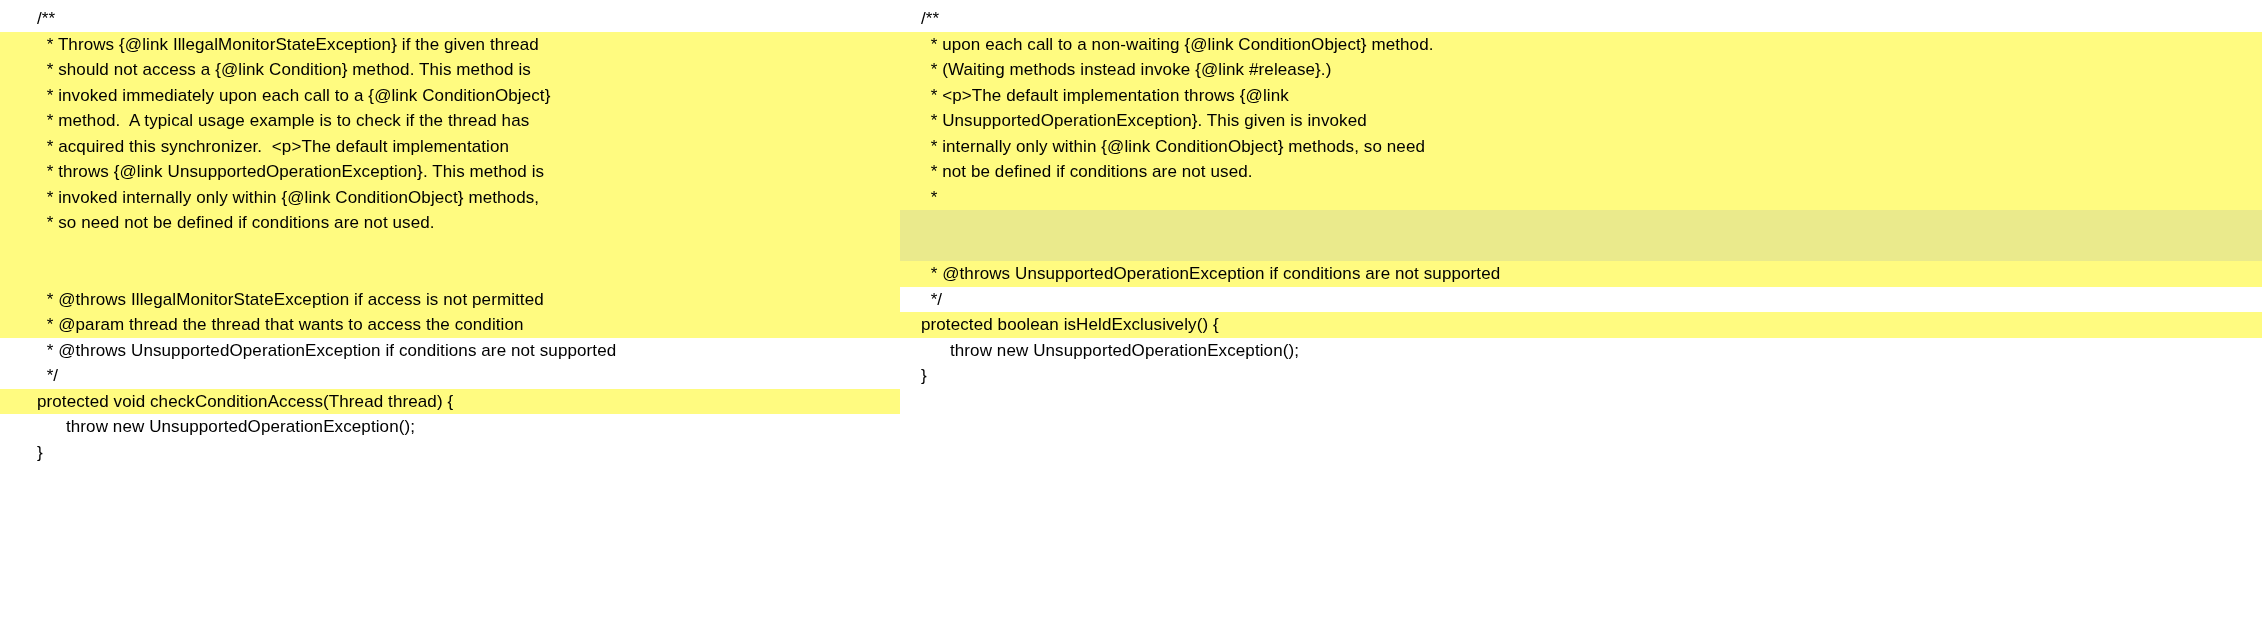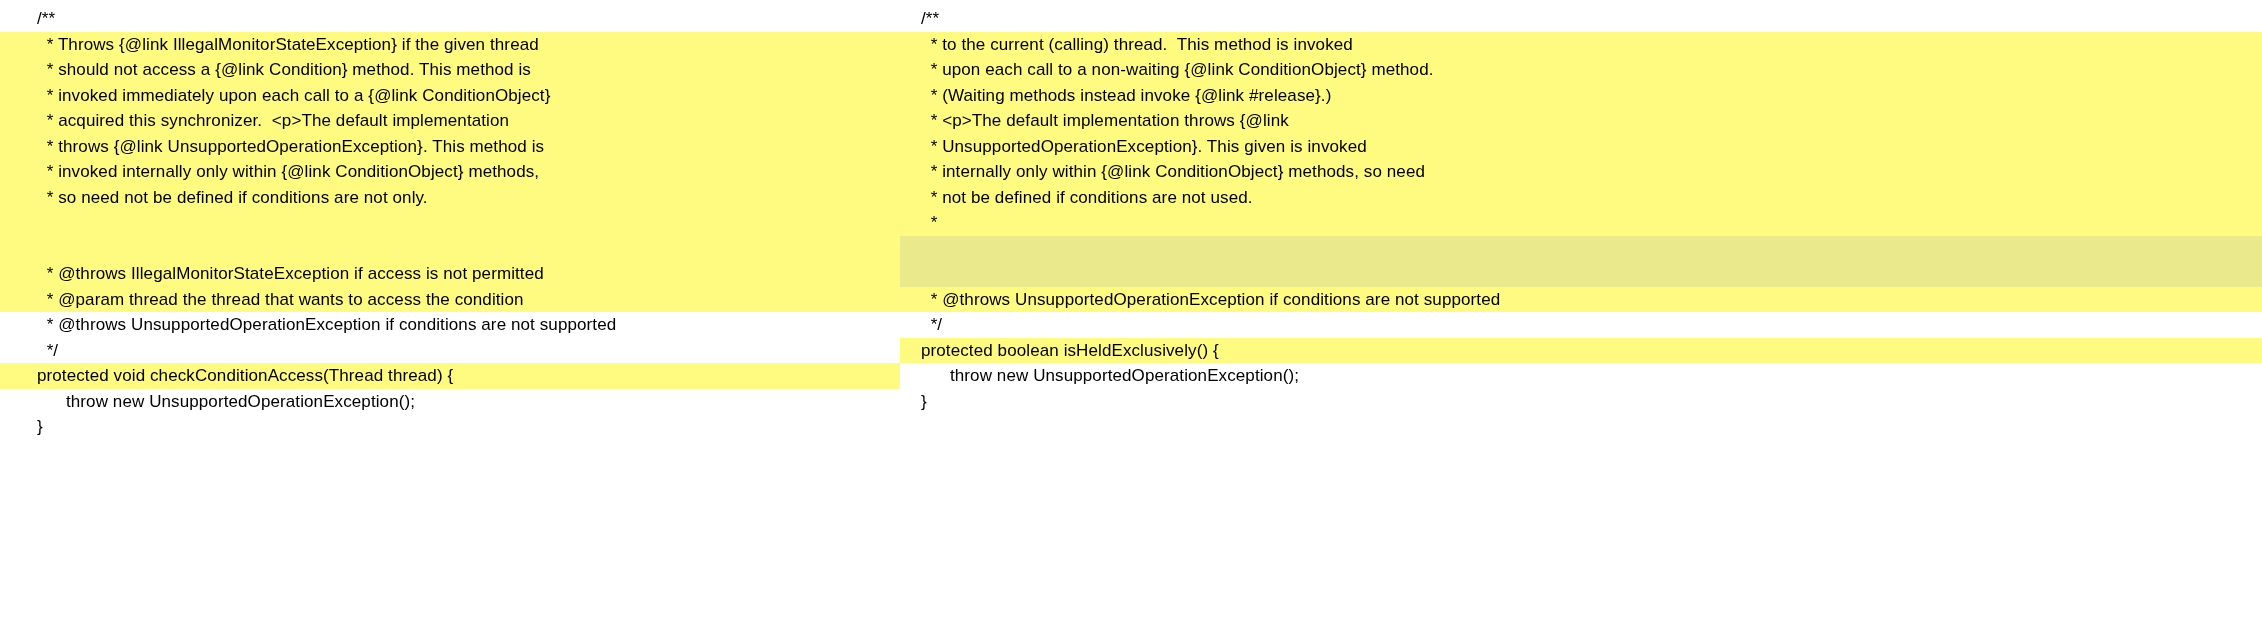--- a/index.html
+++ b/index.html
@@ -95,40 +95,40 @@
 <body>
 
 <div id="diff-root">
 
   <div class="pane" id="pane-left">
     <div class="code-lines" id="left-lines" style="padding-top: 6px;">
         <div class="code-line"><span class="txt">/**</span></div>
         <div class="code-line hl"><span class="txt">  * Throws {@link IllegalMonitorStateException} if the given thread</span></div>
         <div class="code-line hl"><span class="txt">  * should not access a {@link Condition} method. This method is</span></div>
         <div class="code-line hl"><span class="txt">  * invoked immediately upon each call to a {@link ConditionObject}</span></div>
+        <div class="code-line hl"><span class="txt">  * method.  A typical usage example is to check if the thread has</span></div>
         <div class="code-line hl"><span class="txt">  * acquired this synchronizer.  &lt;p&gt;The default implementation</span></div>
         <div class="code-line hl"><span class="txt">  * throws {@link UnsupportedOperationException}. This method is</span></div>
         <div class="code-line hl"><span class="txt">  * invoked internally only within {@link ConditionObject} methods,</span></div>
-        <div class="code-line hl"><span class="txt">  * so need not be defined if conditions are not only.</span></div>
+        <div class="code-line hl"><span class="txt">  * so need not be defined if conditions are not used.</span></div>
         <div class="code-line hl"><span class="txt"></span></div>
         <div class="code-line hl"><span class="txt"></span></div>
         <div class="code-line hl"><span class="txt">  * @throws IllegalMonitorStateException if access is not permitted</span></div>
         <div class="code-line hl"><span class="txt">  * @param thread the thread that wants to access the condition</span></div>
         <div class="code-line"><span class="txt">  * @throws UnsupportedOperationException if conditions are not supported</span></div>
         <div class="code-line"><span class="txt">  */</span></div>
         <div class="code-line hl"><span class="txt">protected void checkConditionAccess(Thread thread) {</span></div>
         <div class="code-line"><span class="txt">      throw new UnsupportedOperationException();</span></div>
         <div class="code-line"><span class="txt">}</span></div>
       </div>
   </div>
 
   <div class="pane" id="pane-right">
     <div class="code-lines" id="right-lines" style="padding-top: 6px;">
         <div class="code-line"><span class="txt">/**</span></div>
-        <div class="code-line hl"><span class="txt">  * to the current (calling) thread.  This method is invoked</span></div>
         <div class="code-line hl"><span class="txt">  * upon each call to a non-waiting {@link ConditionObject} method.</span></div>
         <div class="code-line hl"><span class="txt">  * (Waiting methods instead invoke {@link #release}.)</span></div>
         <div class="code-line hl"><span class="txt">  * &lt;p&gt;The default implementation throws {@link</span></div>
         <div class="code-line hl"><span class="txt">  * UnsupportedOperationException}. This given is invoked</span></div>
         <div class="code-line hl"><span class="txt">  * internally only within {@link ConditionObject} methods, so need</span></div>
         <div class="code-line hl"><span class="txt">  * not be defined if conditions are not used.</span></div>
         <div class="code-line hl"><span class="txt">  *</span></div>
         <div class="code-line hl-dim"><span class="txt"></span></div>
         <div class="code-line hl-dim"><span class="txt"></span></div>
         <div class="code-line hl"><span class="txt">  * @throws UnsupportedOperationException if conditions are not supported</span></div>

